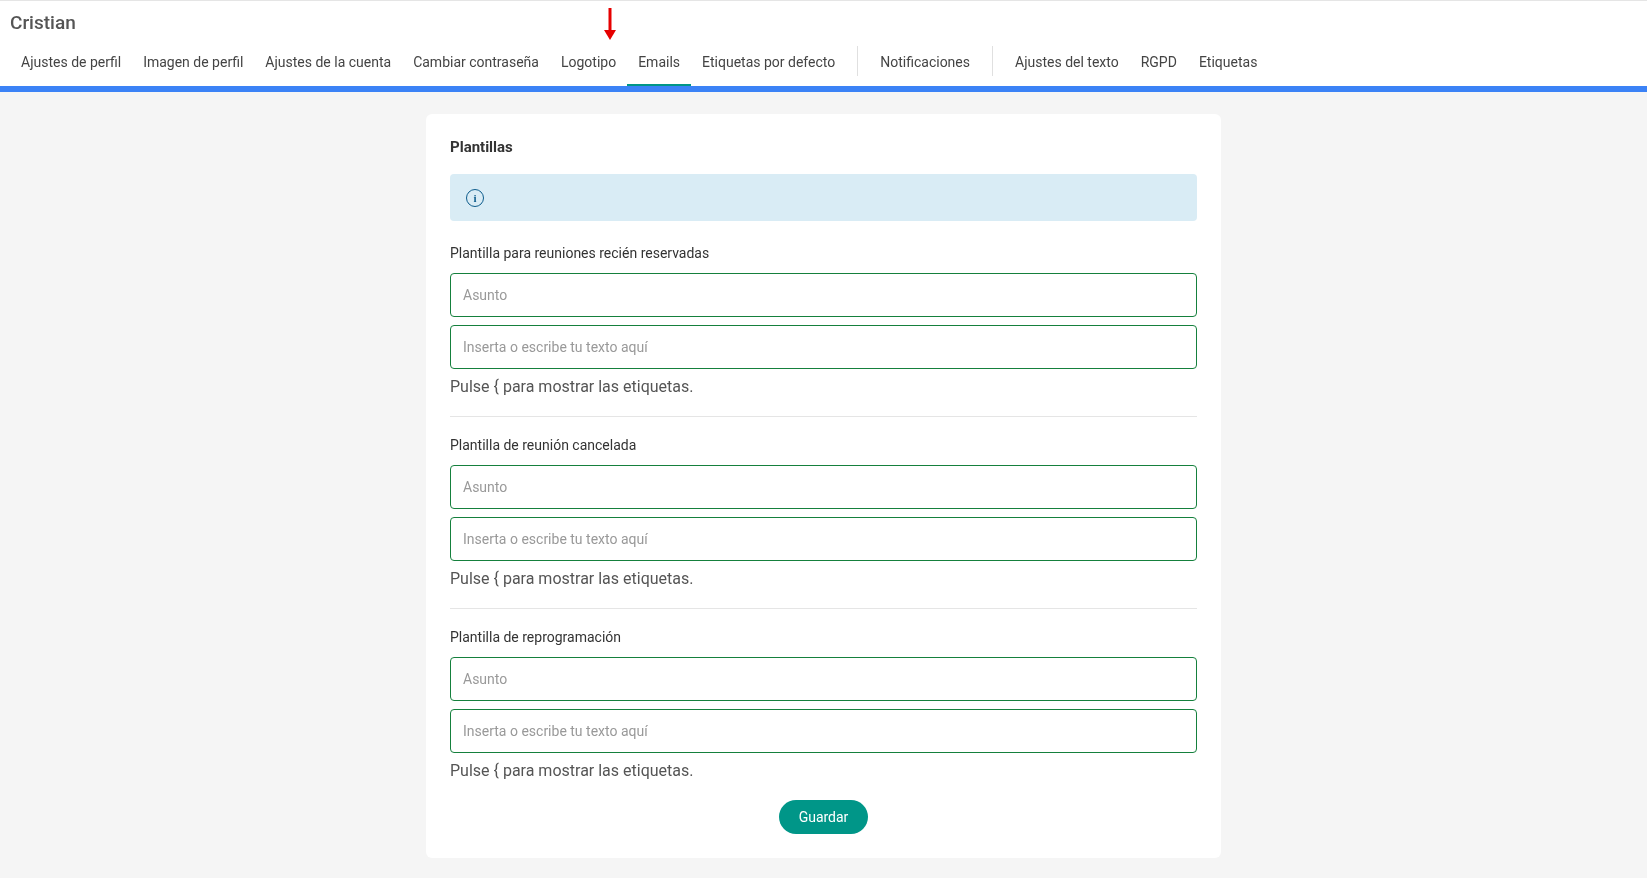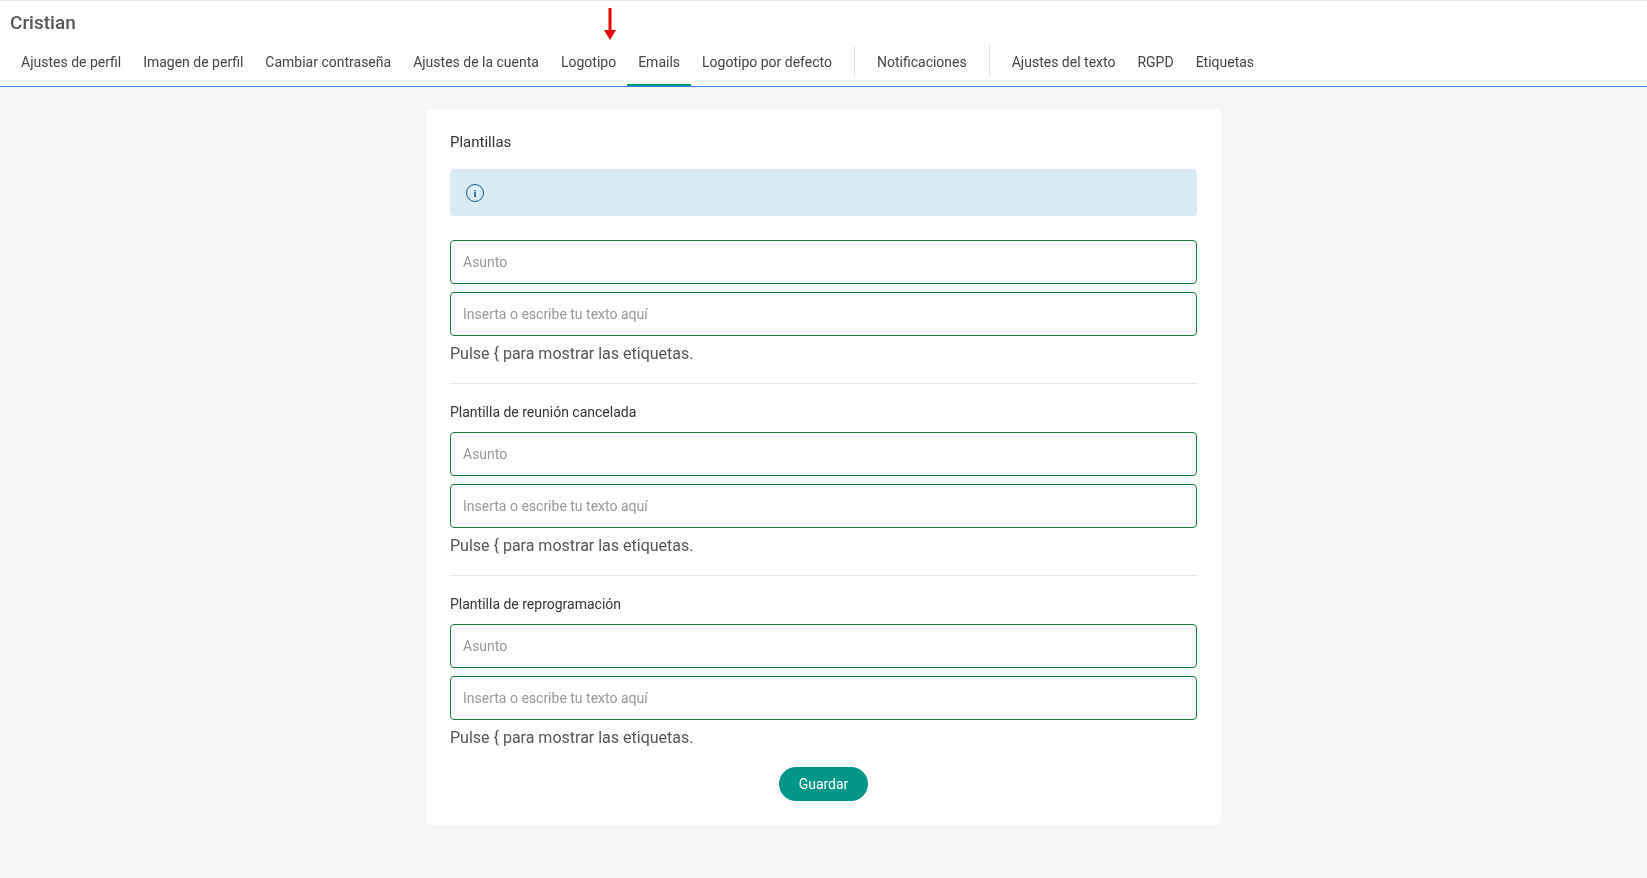--- a/index.html
+++ b/index.html
@@ -8,21 +8,21 @@
       box-sizing: border-box;
     }
     body {
       font-family: -apple-system, BlinkMacSystemFont, "Segoe UI", Roboto, "Helvetica Neue", Arial, sans-serif;
       background: #f5f5f5;
       color: #333;
     }
     .header {
       background: #fff;
       border-top: 1px solid #e5e5e5;
-      border-bottom: 1px solid #3b82f6;
+      border-bottom: 6px solid #3b82f6;
     }
     .header-title {
       font-size: 19px;
       font-weight: 500;
       color: #555;
       padding: 10px 10px 4px 10px;
     }
     .tabs {
       display: flex;
       align-items: flex-start;
@@ -53,21 +53,21 @@
     }
     .card {
       background: #fff;
       border-radius: 6px;
       width: 795px;
       padding: 24px 24px 24px 24px;
       position: relative;
     }
     .card-title {
       font-size: 15px;
-      font-weight: 400;
+      font-weight: 700;
       color: #333;
       margin-bottom: 18px;
     }
     .alert {
       background: #d9ecf5;
       border-radius: 4px;
       padding: 14px 16px;
       display: flex;
       align-items: flex-start;
       gap: 12px;
@@ -157,43 +157,44 @@
     <line x1="10" y1="2" x2="10" y2="26" stroke="#e60000" stroke-width="3"></line>
     <polygon points="10,34 4,24 16,24" fill="#e60000"></polygon>
   </svg>
 </div>
 
 <div class="header">
   <div class="header-title">Cristian</div>
   <div class="tabs">
     <div class="tab">Ajustes de perfil</div>
     <div class="tab">Imagen de perfil</div>
+    <div class="tab">Ajustes de la cuenta</div>
     <div class="tab">Cambiar contraseña</div>
-    <div class="tab">Ajustes de la cuenta</div>
     <div class="tab">Logotipo</div>
     <div class="tab active">Emails</div>
-    <div class="tab">Logotipo por defecto</div>
+    <div class="tab">Etiquetas por defecto</div>
     <div class="tab-divider"></div>
     <div class="tab">Notificaciones</div>
     <div class="tab-divider"></div>
     <div class="tab">Ajustes del texto</div>
     <div class="tab">RGPD</div>
     <div class="tab">Etiquetas</div>
   </div>
 </div>
 
 <div class="content-wrapper">
   <div class="card">
     <div class="card-title">Plantillas</div>
 
     <div class="alert">
       <div class="alert-icon">i</div>
     </div>
 
     <div class="section">
+      <span class="section-label">Plantilla para reuniones recién reservadas</span>
       <input class="input-field" type="text" placeholder="Asunto" style="">
       <input class="input-field" type="text" placeholder="Inserta o escribe tu texto aquí" style="">
       <span class="helper-text">Pulse { para mostrar las etiquetas.</span>
     </div>
 
     <hr class="divider">
 
     <div class="section">
       <span class="section-label">Plantilla de reunión cancelada</span>
       <input class="input-field" type="text" placeholder="Asunto" style="">

